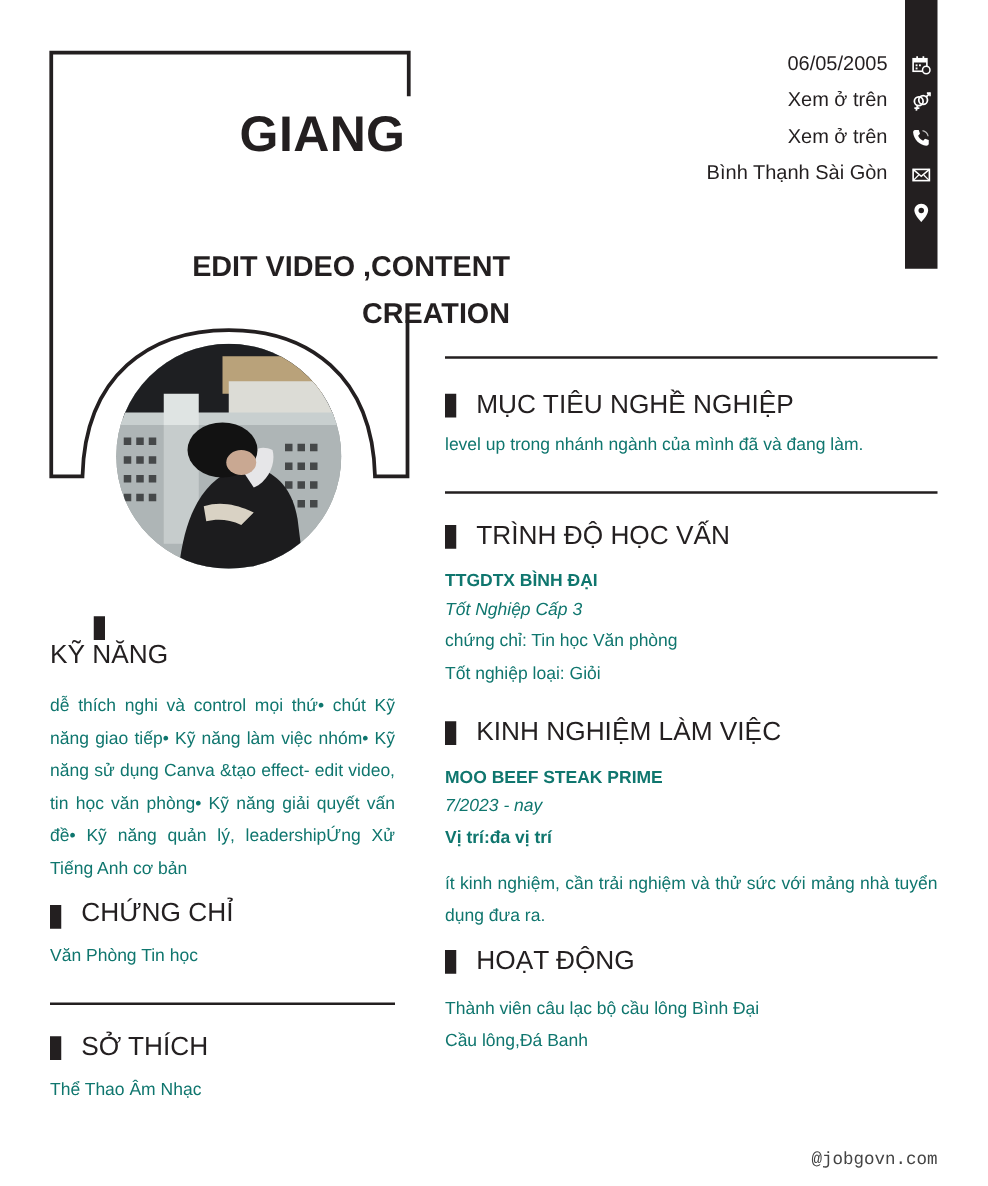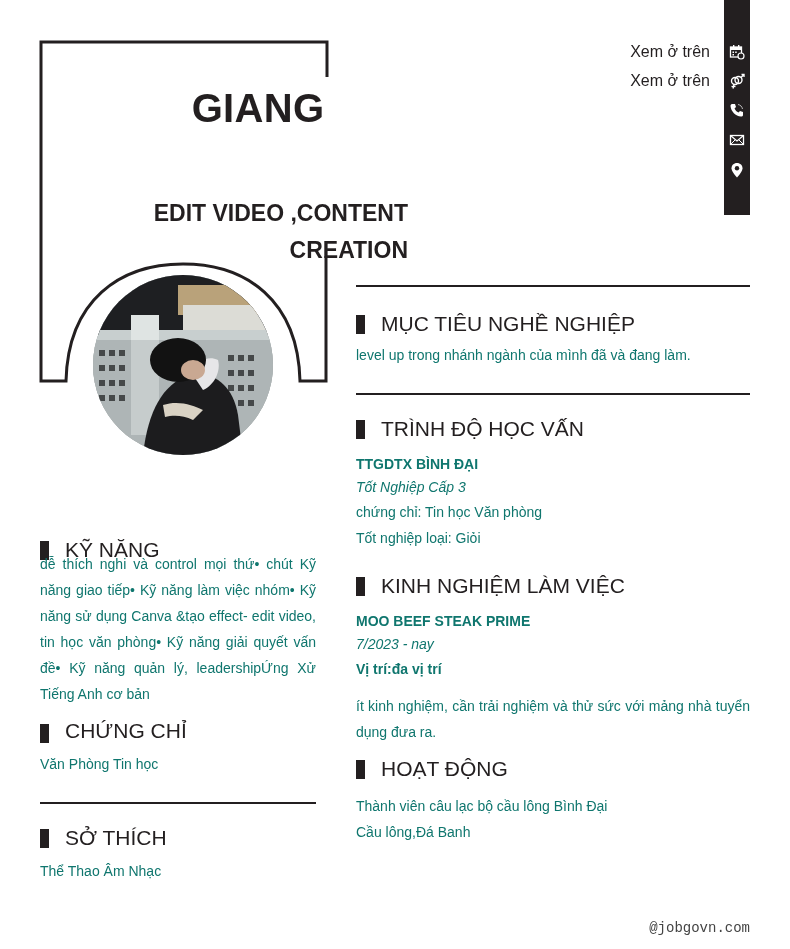--- a/index.html
+++ b/index.html
@@ -107,22 +107,24 @@
     </g>
     <path d="M50 180 C55 135 70 110 95 100 C120 95 140 110 145 140 L150 180 Z" fill="#1c1c1e"></path>
     <path d="M70 130 C85 125 100 130 110 135 L100 145 C90 140 80 140 72 142 Z" fill="#d9d2c4"></path>
     <path d="M100 100 C105 85 115 80 125 85 C128 95 122 110 110 115 Z" fill="#e6e6e8"></path>
     <ellipse cx="85" cy="85" rx="28" ry="22" fill="#121212"></ellipse>
     <ellipse cx="100" cy="95" rx="12" ry="10" fill="#c9a892"></ellipse>
   </svg>
 </div>
 
 <div class="contact-list">
+  <div class="contact-row">06/05/2005</div>
   <div class="contact-row">Xem ở trên</div>
   <div class="contact-row">Xem ở trên</div>
+  <div class="contact-row">Bình Thạnh Sài Gòn</div>
 </div>
 
 <div class="icon-strip">
   <svg class="strip-icon" style="top:44px" viewBox="0 0 16 16">
     <rect x="1.5" y="3" width="11" height="10" fill="none" stroke="#fff" stroke-width="1.3"></rect>
     <rect x="1.5" y="3" width="11" height="3" fill="#fff"></rect>
     <rect x="4" y="1" width="1.4" height="3" fill="#fff"></rect>
       <rect x="9" y="1" width="1.4" height="3" fill="#fff"></rect>
     <rect x="3.5" y="7.5" width="1.5" height="1.5" fill="#fff"></rect>
       <rect x="6.2" y="7.5" width="1.5" height="1.5" fill="#fff"></rect>
@@ -146,21 +148,21 @@
     <polyline points="1.5,3.5 8,9 14.5,3.5" fill="none" stroke="#fff" stroke-width="1.2"></polyline>
     <line x1="1.5" y1="12.5" x2="6" y2="8" stroke="#fff" stroke-width="1"></line>
     <line x1="14.5" y1="12.5" x2="10" y2="8" stroke="#fff" stroke-width="1"></line>
   </svg>
   <svg class="strip-icon" style="top:162px" viewBox="0 0 16 16">
     <path d="M8 1 C4.7 1 2.5 3.4 2.5 6.3 C2.5 10 8 15.5 8 15.5 C8 15.5 13.5 10 13.5 6.3 C13.5 3.4 11.3 1 8 1 Z" fill="#fff"></path>
     <circle cx="8" cy="6.3" r="2.2" fill="#231f20"></circle>
   </svg>
 </div>
 
-<div class="sec-title" style="left:40px; top:538px;">
+<div class="sec-title" style="left:40px; top:493px;flex-direction:column;">
   <span class="bar"></span>
   <span>KỸ NĂNG</span>
 </div>
 <div class="txt justify" style="left:40px; top:540px; width:276px;">dễ thích nghi và control mọi thứ• chút Kỹ năng giao tiếp• Kỹ năng làm việc nhóm• Kỹ năng sử dụng Canva &amp;tạo effect- edit video, tin học văn phòng• Kỹ năng giải quyết vấn đề• Kỹ năng quản lý, leadershipỨng Xử Tiếng Anh cơ bản</div>
 
 <div class="sec-title" style="left:40px; top:719px;align-items:flex-end;">
   <span class="bar"></span>
   <span>CHỨNG CHỈ</span>
 </div>
 <div class="txt" style="left:40px; top:751px; width:276px;">Văn Phòng Tin học</div>

